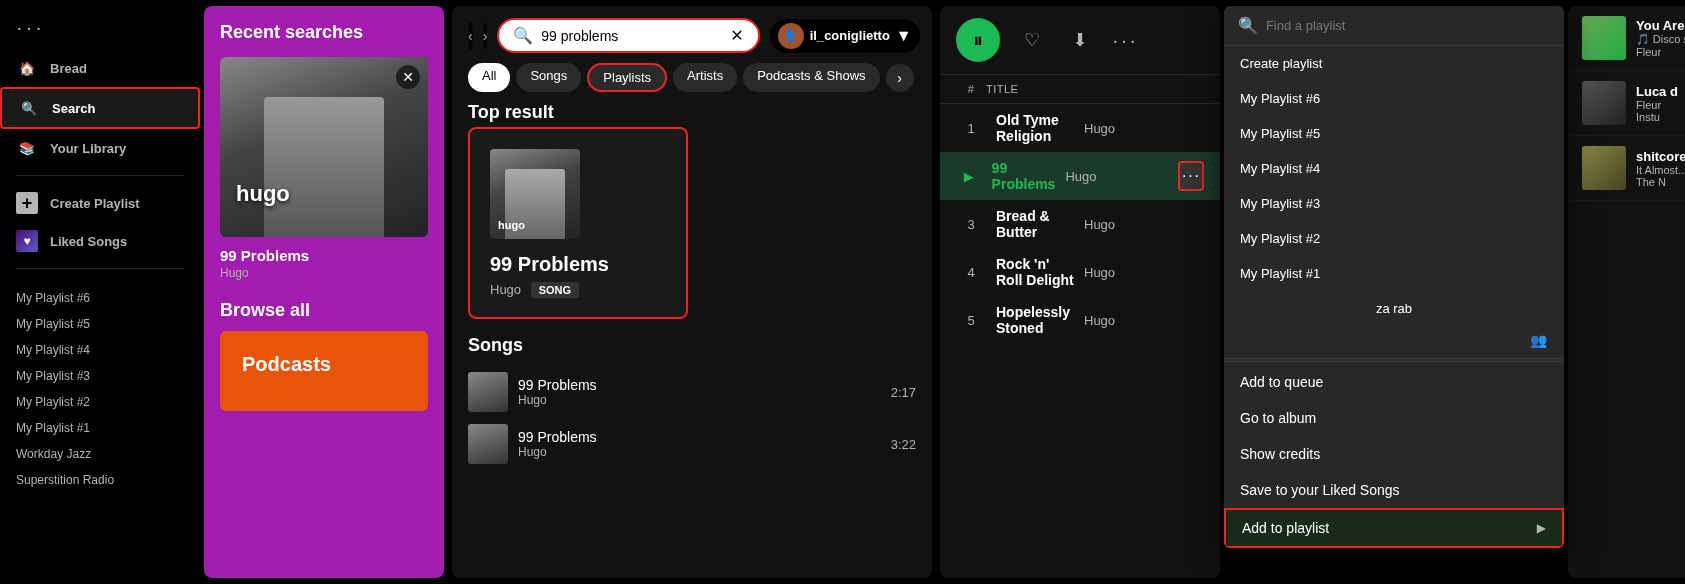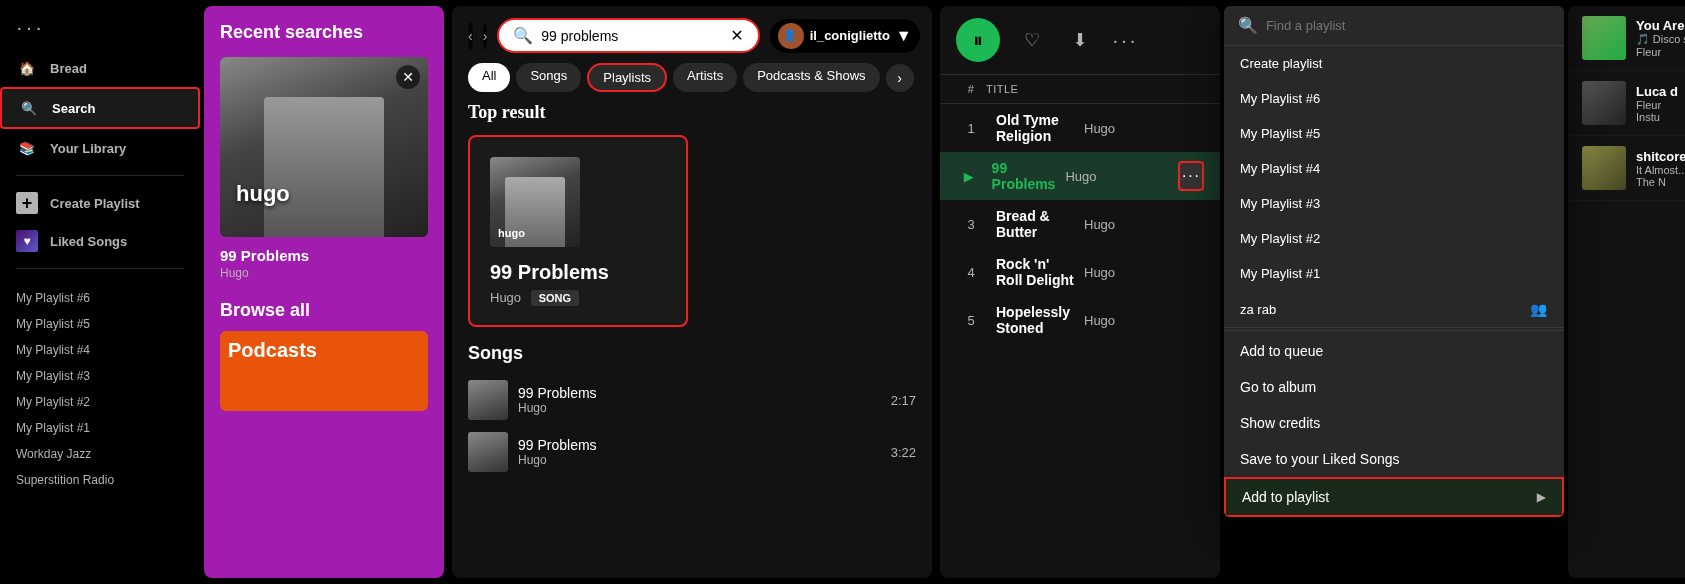--- a/index.html
+++ b/index.html
@@ -204,21 +204,21 @@
       font-size: 18px;
       font-weight: 700;
       margin-top: 20px;
       margin-bottom: 10px;
       color: #fff;
     }
 
     .browse-card {
       background: #e8540a;
       border-radius: 6px;
-      padding: 8px;
+      padding: 22px;
       font-size: 20px;
       font-weight: 700;
       color: #fff;
       height: 80px;
       display: flex;
       align-items: flex-start;
     }
 
     
     .panel-search {
@@ -348,22 +348,21 @@
 
     .search-content {
       padding: 0 16px 16px;
       flex: 1;
       overflow-y: auto;
     }
 
     .top-result-title {
       font-size: 18px;
       font-weight: 700;
-      margin-bottom: 12px;
-      font-family: Liberation Serif, serif;
+      margin-bottom: 4px;
     }
 
     .top-result-card {
       background: #1a1a1a;
       border-radius: 8px;
       padding: 20px;
       width: 220px;
       border: 2px solid #e22;
       cursor: pointer;
       position: relative;
@@ -886,21 +885,21 @@
       </div>
 
       <div class="playlist-submenu">
         <div class="playlist-option">Create playlist</div>
         <div class="playlist-option">My Playlist #6</div>
         <div class="playlist-option">My Playlist #5</div>
         <div class="playlist-option">My Playlist #4</div>
         <div class="playlist-option">My Playlist #3</div>
         <div class="playlist-option">My Playlist #2</div>
         <div class="playlist-option">My Playlist #1</div>
-        <div class="playlist-option" style="display:flex;align-items:center;gap:16px;">
+        <div class="playlist-option" style="display:flex;align-items:center;gap:16px;flex-direction:column;">
           <span>za rab</span>
           <span style="margin-left:auto;color:#b3b3b3;font-size:14px;">👥</span>
         </div>
       </div>
 
       <div class="context-divider"></div>
 
       <div class="context-menu-item">
         <span>Add to queue</span>
       </div>

